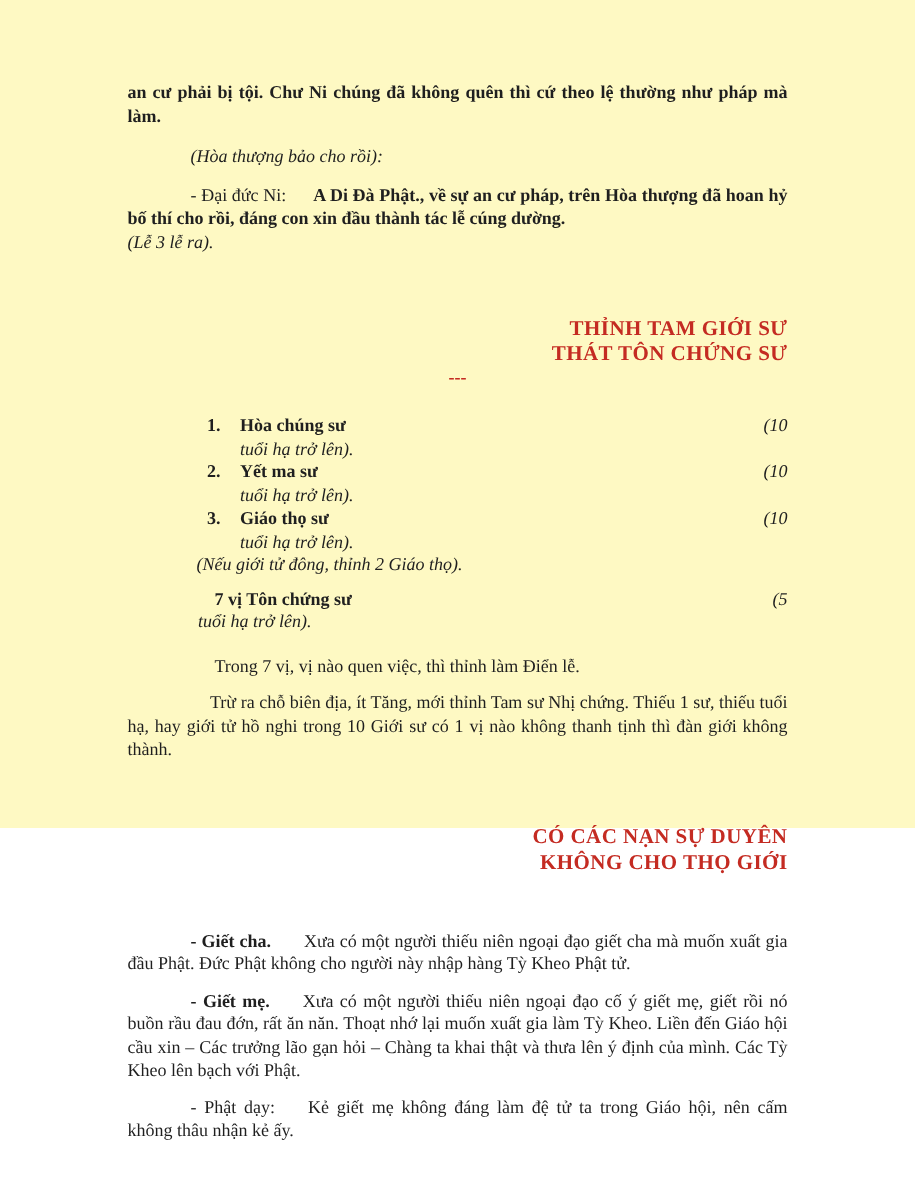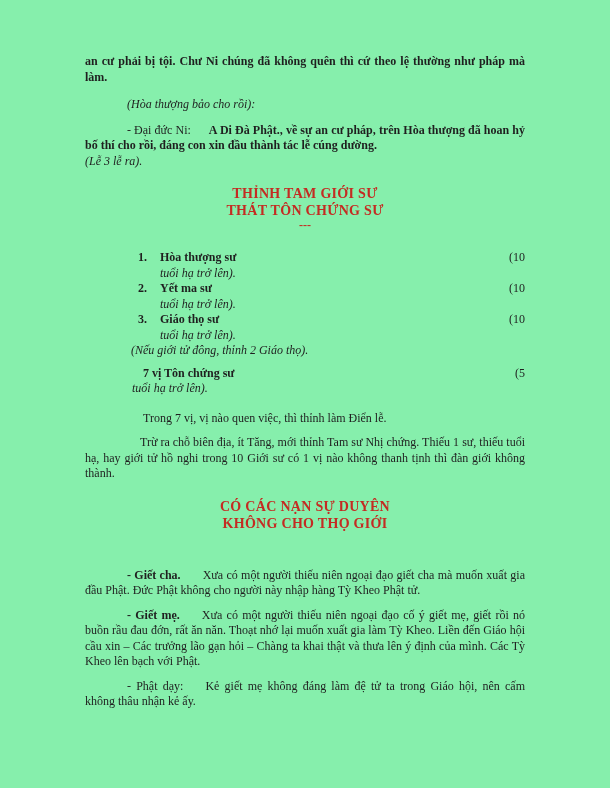--- a/index.html
+++ b/index.html
@@ -5,57 +5,57 @@
   html, body { margin: 0; padding: 0; }
   body {
     width: 610px; height: 788px;
     background: #ffffff;
     font-family: "Liberation Serif", serif;
     color: #1f1f1f;
     overflow: hidden;
   }
   .page {
     box-sizing: border-box;
-    width: 610px; height: 788px;
+    width: 610px; height: 552px;
     padding: 54px 85px 0 85px;
-    background: #86efac;
+    background: #fef9c3;
     font-size: 12px;
     line-height: 15.5px;
   }
   p { margin: 0; }
   .b { font-weight: bold; }
   .i { font-style: italic; }
   .just { text-align: justify; }
 
   .para1 { margin-bottom: 12px; }
   .para2 { text-indent: 42px; margin-bottom: 10px; }
   .para3 { text-indent: 42px; }
   .lead  { margin-right: 18px; }
 
   .section-title {
-    margin-top: 16px;
-    text-align: center;
+    margin-top: 42px;
+    text-align: right;
     color: #c42b22;
     font-weight: bold;
     font-size: 14px;
     line-height: 17px;
     letter-spacing: 0.3px;
   }
   .divider {
     text-align: center;
     color: #c42b22;
     font-weight: bold;
     line-height: 12px;
     margin-bottom: 19px;
   }
 
   .li-row { display: flex; }
   .li-num  { display: inline-block; width: 22px; margin-left: 53px; font-weight: bold; }
   .li-name { font-weight: bold; }
-  .li-right { margin-left: auto; }
+  .li-right { margin-left: auto; font-style: italic; }
   .li-cont { margin-left: 75px; font-style: italic; }
   .list-note { margin-left: 46px; font-style: italic; }
 
   .seven { margin-top: 7px; }
   .seven .li-name { margin-left: 58px; }
   .seven-cont { margin-left: 47px; font-style: italic; }
 
   .para-dien { margin-top: 14px; text-indent: 58px; }
   .para-bien { margin-top: 9px; text-indent: 55px; }
   .para-tam  { margin-top: 9px; margin-left: 38px; }
@@ -82,21 +82,21 @@
 
   <div class="section-title">
     <div>THỈNH TAM GIỚI SƯ</div>
     <div>THÁT TÔN CHỨNG SƯ</div>
   </div>
   <div class="divider">---</div>
 
   <div>
     <div class="li-row">
       <span class="li-num">1.</span>
-      <span class="li-name">Hòa thượng sư</span>
+      <span class="li-name">Hòa chúng sư</span>
       <span class="li-right">(10</span>
     </div>
     <div class="li-cont">tuổi hạ trở lên).</div>
 
     <div class="li-row">
       <span class="li-num">2.</span>
       <span class="li-name">Yết ma sư</span>
       <span class="li-right">(10</span>
     </div>
     <div class="li-cont">tuổi hạ trở lên).</div>

